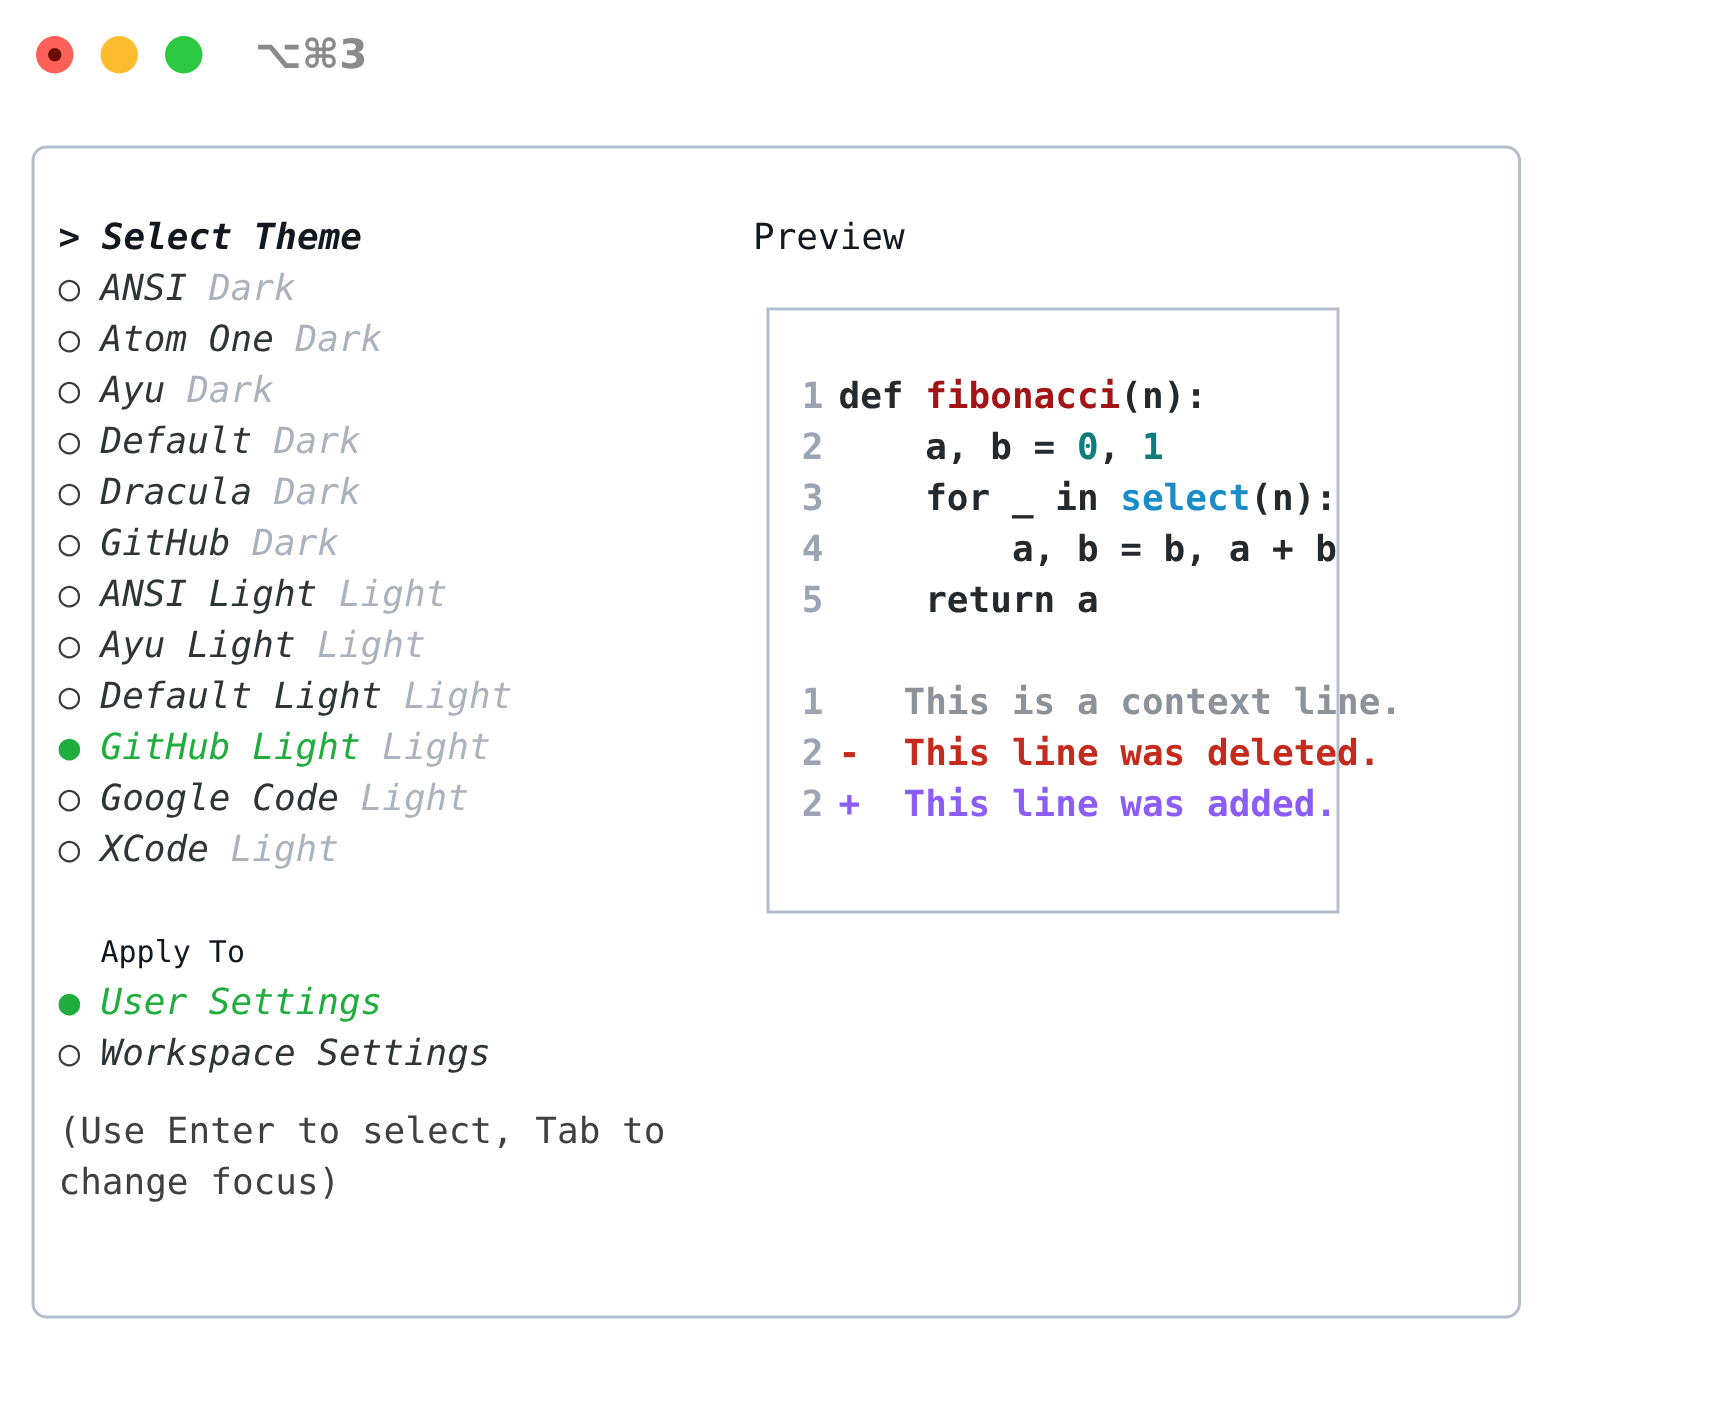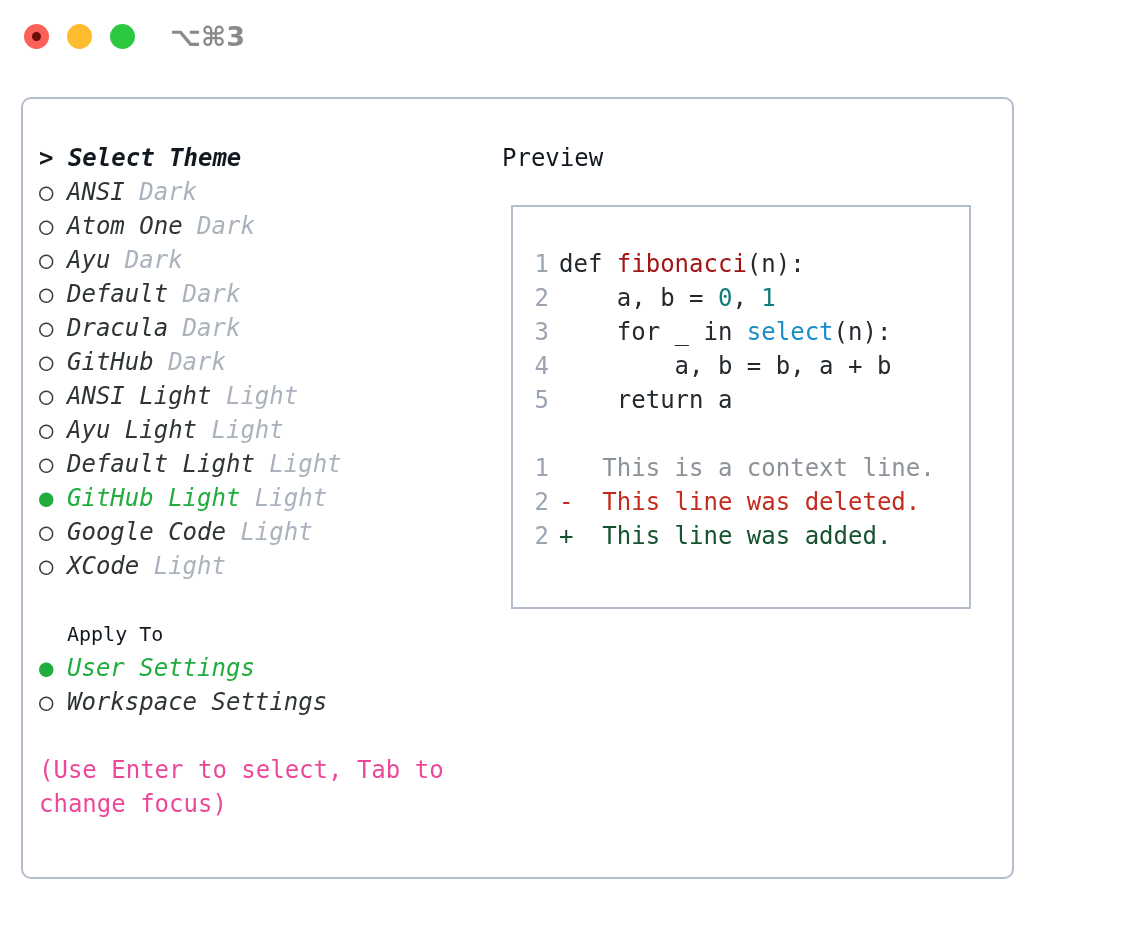--- a/index.html
+++ b/index.html
@@ -125,24 +125,24 @@
 
   .section-head {
     font-size: 20px;
     color: #11181f;
     white-space: pre;
     height: 34px;
     line-height: 34px;
   }
 
   .hint {
-    margin-top: 34px;
-    font-size: 24px;
-    line-height: 34px;
-    color: #ec4899;
+    margin-top: 18px;
+    font-size: 24px;
+    line-height: 34px;
+    color: #404040;
     width: 410px;
     white-space: normal;
   }
 
   
   .right-col {
     position: absolute;
     left: 479px;
     top: 42px;
     width: 490px;
@@ -151,25 +151,26 @@
     font-size: 24px;
     color: #11181f;
     height: 34px;
     line-height: 34px;
     white-space: pre;
   }
   .preview-box {
     position: absolute;
     left: 9px;
     top: 64px;
-    width: 460px;
+    width: 382px;
     height: 404px;
     border: 2px solid #b4bdcc;
     box-sizing: border-box;
     background: #ffffff;
+    font-weight: bold;
   }
   .code {
     position: absolute;
     left: 10px;
     top: 40px;
     font-size: 24px;
     line-height: 34px;
   }
   .cline {
     height: 34px;
@@ -186,21 +187,21 @@
   }
   .blank-line { height: 34px; }
 
   .tok-plain { color: #24292e; }
   .tok-fn    { color: #a31515; }
   .tok-num   { color: #0e7c7b; }
   .tok-call  { color: #1a8cc8; }
 
   .diff-ctx { color: #8b9299; text-align: center; }
   .diff-del { color: #c42b1c; }
-  .diff-add { color: #14532d; }
+  .diff-add { color: #8b5cf6; }
 </style>
 </head>
 <body>
 
 <div class="window">
 
   <div class="titlebar">
     <div class="lights">
       <span class="light red"></span>
       <span class="light yellow"></span>

